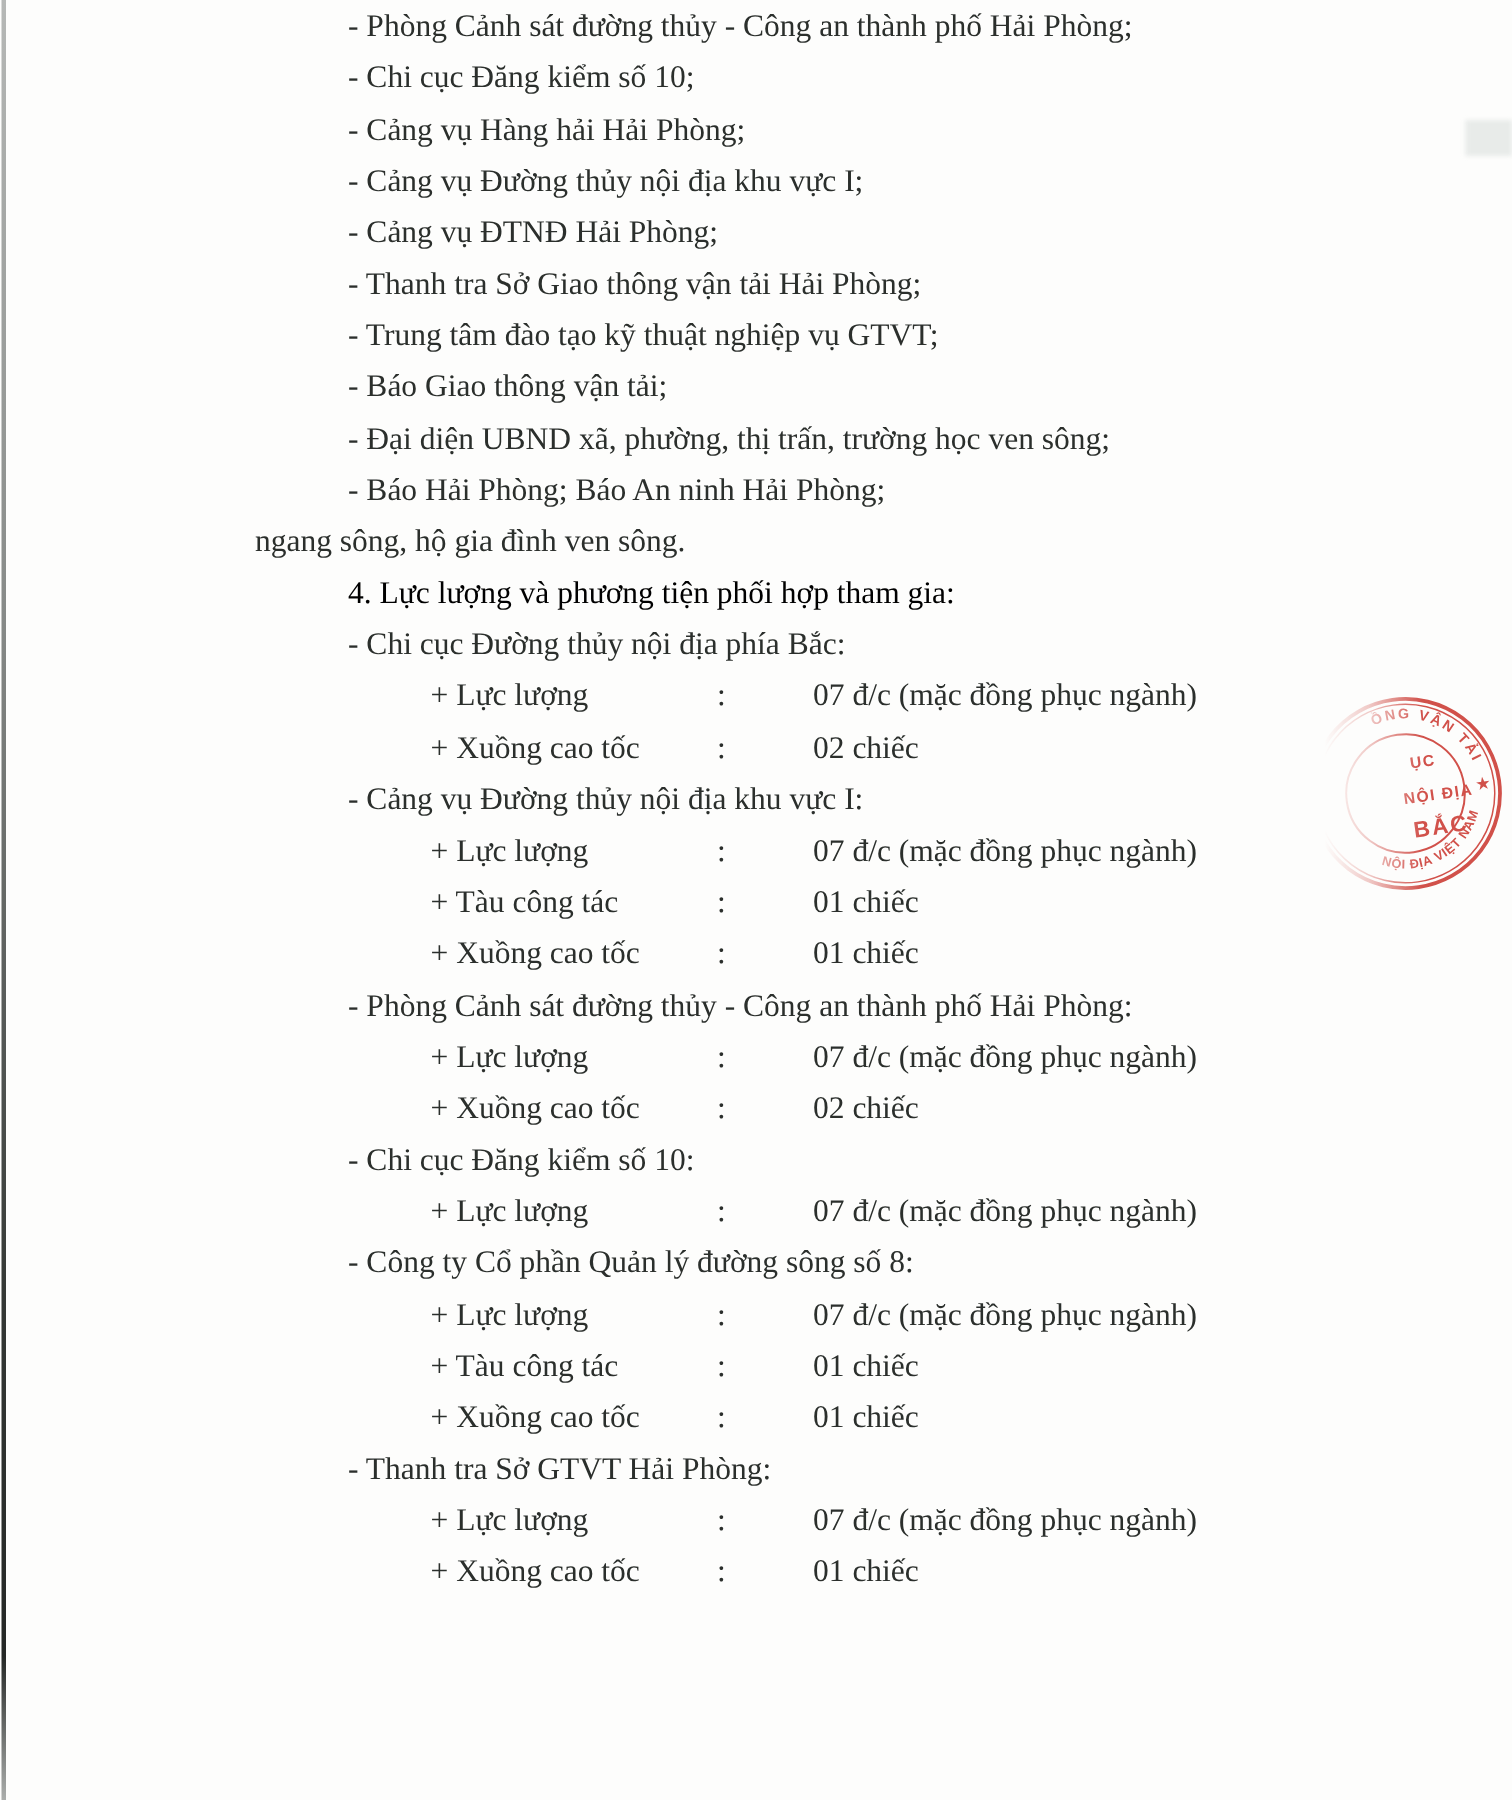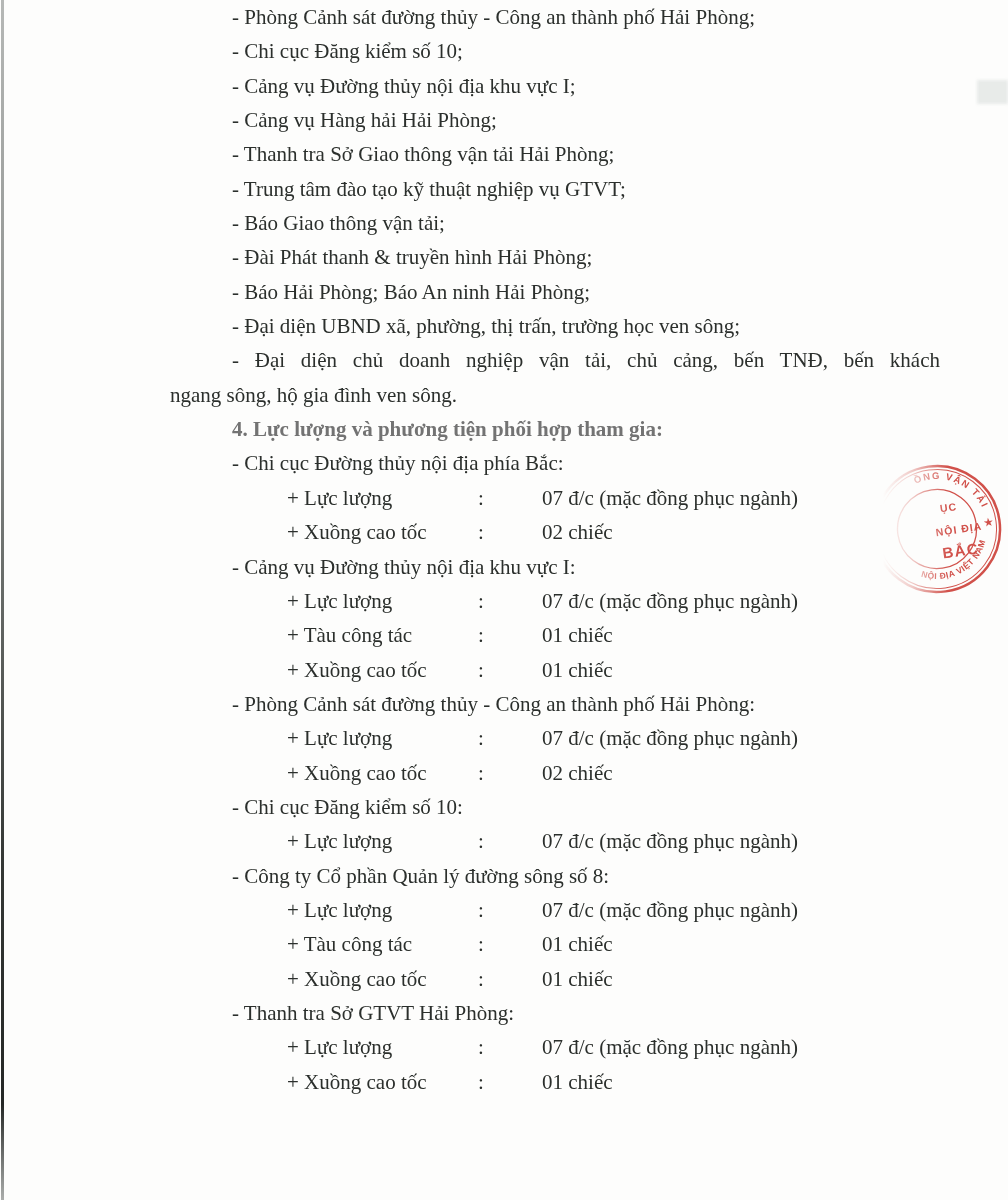--- a/index.html
+++ b/index.html
@@ -29,21 +29,21 @@
   }
   #doc-lines{
     position:absolute;left:170px;top:0;width:770px;
   }
   .line{
     font-size:21px;line-height:34.35px;height:34.35px;
     white-space:nowrap;
   }
   .dash{text-indent:62px;}
   .cont{text-indent:0;}
-  .heading{text-indent:62px;font-weight:bold;color:#737373;}
+  .heading{text-indent:62px;font-weight:normal;color:#000000;}
   .justified{
     white-space:normal;text-indent:62px;
     text-align:justify;text-align-last:justify;
     overflow:hidden;
   }
   .plus{padding-left:117px;display:flex;}
   .plabel{flex:none;width:191px;}
   .pcolon{flex:none;width:64px;}
   .pvalue{flex:none;}
   
@@ -62,29 +62,28 @@
 <body>
 
 <div class="page">
 
   <div class="edge-line"></div>
   <div class="smudge"></div>
 
   <div id="doc-lines">
       <div class="line dash">- Phòng Cảnh sát đường thủy - Công an thành phố Hải Phòng;</div>
       <div class="line dash">- Chi cục Đăng kiểm số 10;</div>
+      <div class="line dash">- Cảng vụ Hàng hải Hải Phòng;</div>
       <div class="line dash">- Cảng vụ Đường thủy nội địa khu vực I;</div>
-      <div class="line dash">- Cảng vụ Hàng hải Hải Phòng;</div>
+      <div class="line dash">- Cảng vụ ĐTNĐ Hải Phòng;</div>
       <div class="line dash">- Thanh tra Sở Giao thông vận tải Hải Phòng;</div>
       <div class="line dash">- Trung tâm đào tạo kỹ thuật nghiệp vụ GTVT;</div>
       <div class="line dash">- Báo Giao thông vận tải;</div>
-      <div class="line dash">- Đài Phát thanh &amp; truyền hình Hải Phòng;</div>
+      <div class="line dash">- Đại diện UBND xã, phường, thị trấn, trường học ven sông;</div>
       <div class="line dash">- Báo Hải Phòng;  Báo An ninh Hải Phòng;</div>
-      <div class="line dash">- Đại diện UBND xã, phường, thị trấn, trường học ven sông;</div>
-      <div class="line justified">- Đại diện chủ doanh nghiệp vận tải, chủ cảng, bến TNĐ, bến khách</div>
       <div class="line cont">ngang sông, hộ gia đình ven sông.</div>
       <div class="line heading">4. Lực lượng và phương tiện phối hợp tham gia:</div>
       <div class="line dash">- Chi cục Đường thủy nội địa phía Bắc:</div>
       <div class="line plus">
         <span class="plabel">+ Lực lượng</span>
         <span class="pcolon">:</span>
         <span class="pvalue">07 đ/c (mặc đồng phục ngành)</span>
       </div>
       <div class="line plus">
         <span class="plabel">+ Xuồng cao tốc</span>

